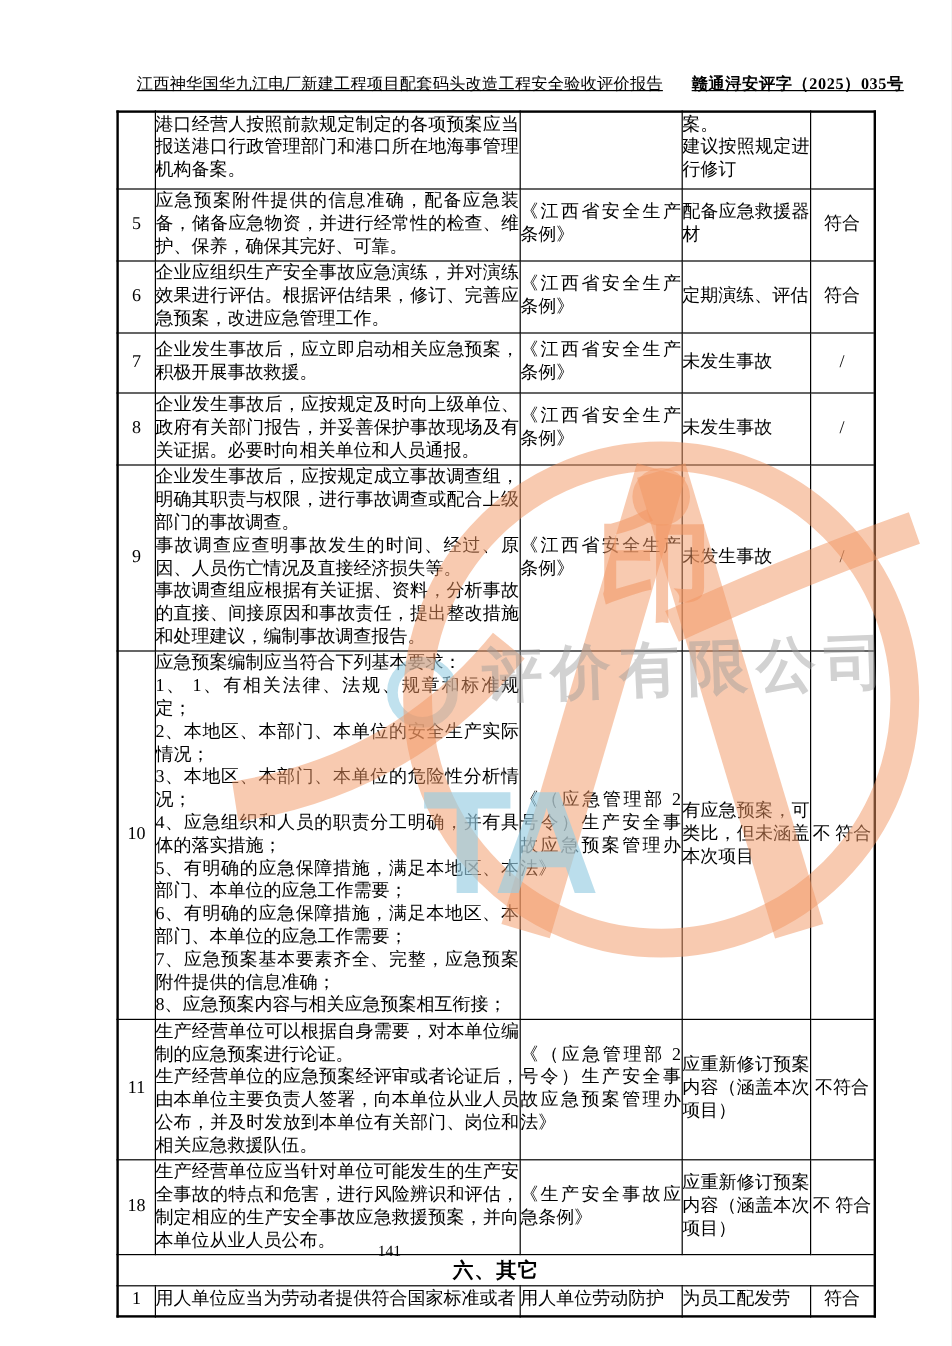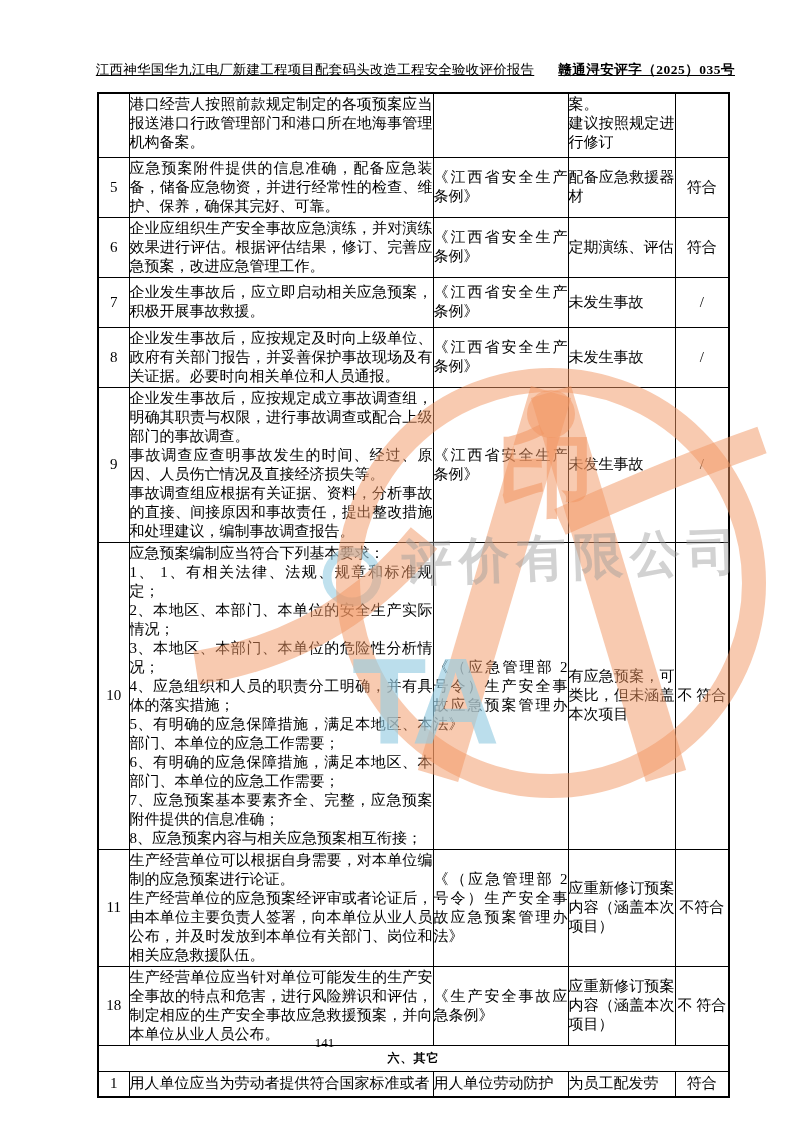--- a/index.html
+++ b/index.html
@@ -3,43 +3,43 @@
 <meta charset="utf-8">
 <style>
   html,body{margin:0;padding:0;background:#e8e8e8;}
   #page{
     position:relative;width:793px;height:1122px;background:#ffffff;
     font-family:"Liberation Serif","DejaVu Serif",serif;color:#000;
     overflow:hidden;margin:0 auto;
   }
   
   .doc-header{
-    position:absolute;top:61px;left:104px;width:631px;
-    display:flex;justify-content:flex-end;align-items:baseline;
+    position:absolute;top:61px;left:114px;width:631px;
+    display:flex;justify-content:flex-start;align-items:baseline;
     font-size:13.5px;white-space:nowrap;
   }
   .doc-header .title{text-decoration:underline;letter-spacing:0.2px;}
   .doc-header .docnum{text-decoration:underline;font-weight:bold;letter-spacing:0.5px;margin-left:24px;}
   
   table.main{
     position:absolute;top:92px;left:97px;width:631px;
     border-collapse:collapse;table-layout:fixed;z-index:1;
   }
   table.main td{
     border:1px solid #000;padding:1px 0;
     font-size:15px;line-height:19px;vertical-align:middle;overflow:hidden;
   }
   table.main{border:2px solid #000;}
   td.no{ text-align:center;padding:1px 1px;}
   td.content{text-align:justify;white-space:pre-line;}
   td.basis{text-align:justify;white-space:pre-line;}
   td.status{text-align:justify;white-space:pre-line;}
   td.result{text-align:center;padding:1px 6px;}
   tr.section-row td{
-    text-align:center;font-weight:bold;font-size:12px;
+    text-align:center;font-weight:bold;font-size:17px;
     padding:2px;letter-spacing:1px;vertical-align:middle;
   }
   
   .footer{
     position:absolute;top:1035px;left:0;width:649px;
     text-align:center;font-size:13px;
   }
   
   .watermark{position:absolute;top:0;left:0;width:793px;height:1122px;z-index:2;pointer-events:none;}
   .wm-company{

